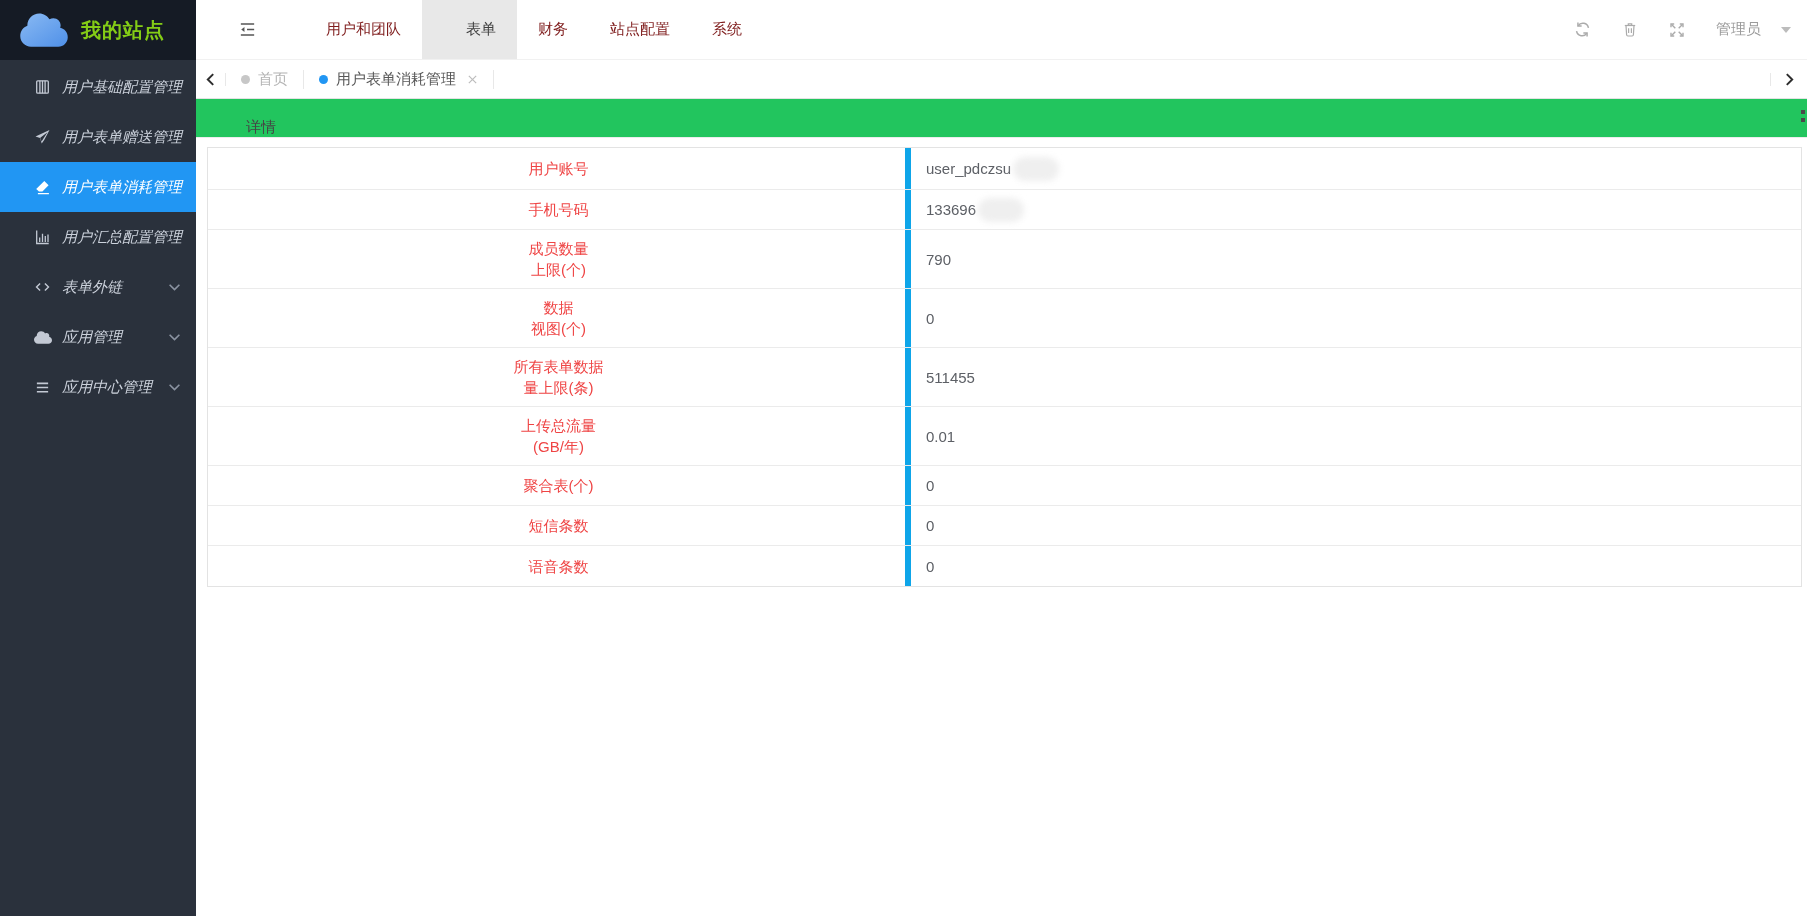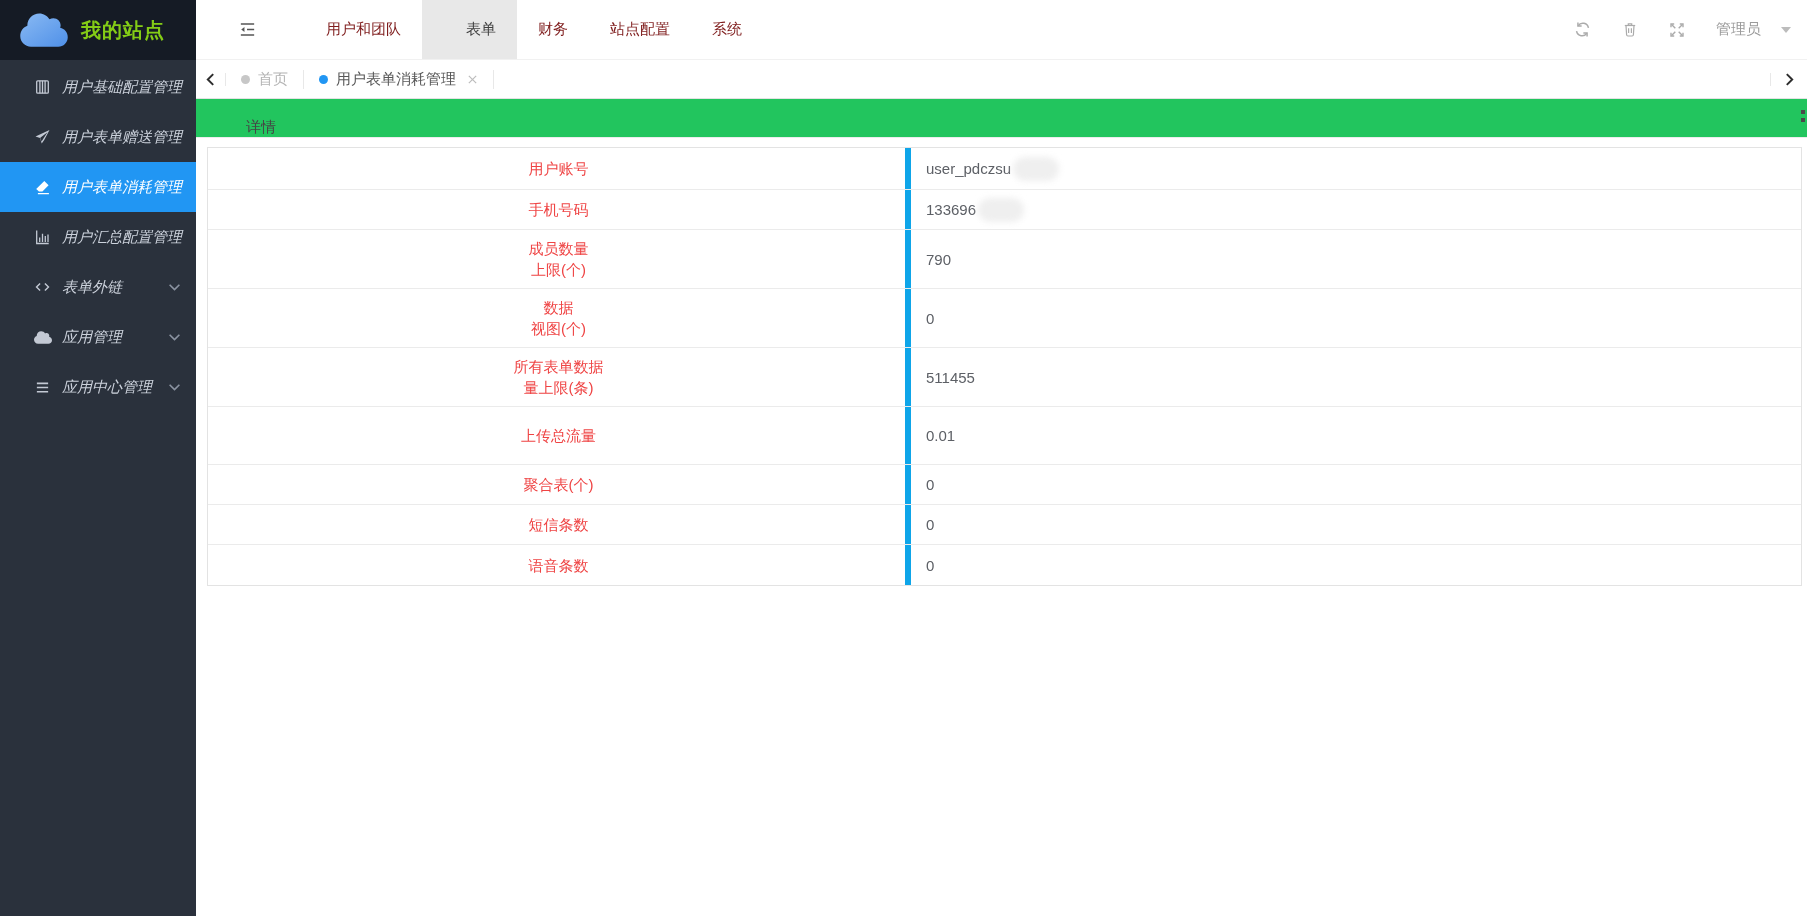--- a/index.html
+++ b/index.html
@@ -282,20 +282,21 @@
               <div>所有表单数据</div>
               <div>量上限(条)</div>
             </div>
             <div class="tcell-value">
               <span>511455</span>
             </div>
           </div>
           <div class="trow tall">
             <div class="tcell-label">
               <div>上传总流量</div>
+              <div>(GB/年)</div>
             </div>
             <div class="tcell-value">
               <span>0.01</span>
             </div>
           </div>
           <div class="trow">
             <div class="tcell-label">
               <div>聚合表(个)</div>
             </div>
             <div class="tcell-value">

